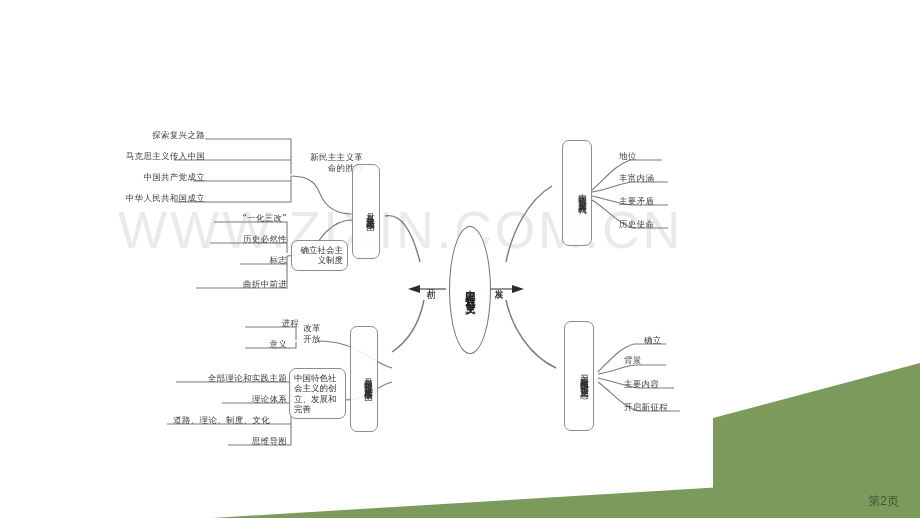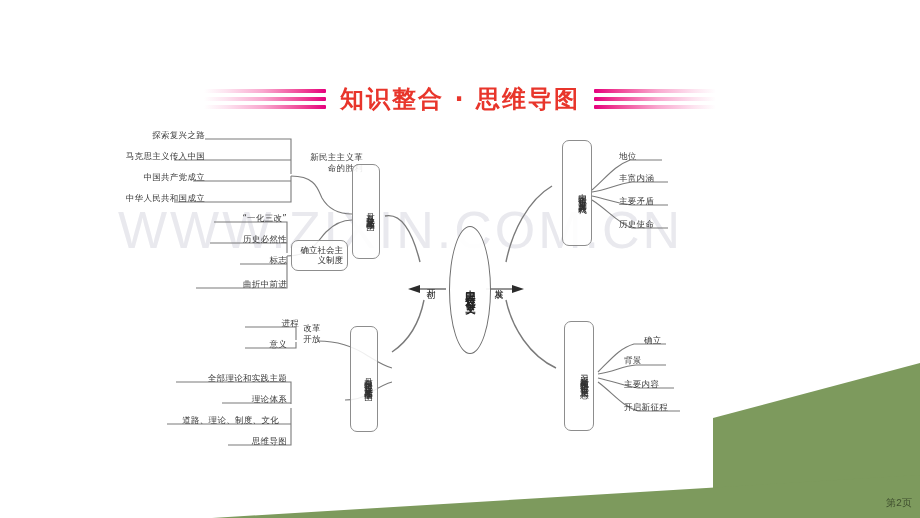--- a/index.html
+++ b/index.html
@@ -87,51 +87,38 @@
 
   .arrow-label{
     position:absolute;z-index:7;
     writing-mode:vertical-rl;text-orientation:upright;
     font-size:9px;color:#2b2b2b;letter-spacing:1px;
     font-family:"DejaVu Sans","Liberation Sans",sans-serif;
   }
 
   
   .page-num{
-    position:absolute;right:8px;bottom:8px;z-index:9;
-    font-size:10px;color:#3f4f2e;
-    font-family:Liberation Mono, monospace;
+    position:absolute;right:21px;bottom:8px;z-index:9;
+    font-size:12px;color:#3f4f2e;
+    font-family:Liberation Sans, sans-serif;
   }
 </style>
 </head>
 <body>
 
 <div id="stage">
 
   <div class="watermark">WWW.ZIXIN.COM.CN</div>
 
   <svg class="green-layer" viewBox="0 0 920 518">
     <polygon points="713,418 920,418 920,518 713,518" fill="#7d9a5d"></polygon>
     <polygon points="713,418 920,363 920,418" fill="#7d9a5d"></polygon>
     <polygon points="212,518 920,475 920,518" fill="#7d9a5d"></polygon>
   </svg>
 
-  <div class="title-band">
-    <div class="rule-stack">
-      <div class="rule rule-left"></div>
-        <div class="rule rule-left"></div>
-        <div class="rule rule-left"></div>
-    </div>
-    <div class="title-text">知识整合 · 思维导图</div>
-    <div class="rule-stack">
-      <div class="rule rule-right"></div>
-        <div class="rule rule-right"></div>
-        <div class="rule rule-right"></div>
-    </div>
-  </div>
 
   <svg id="map" viewBox="0 0 920 518">
     <g fill="none" stroke="#7a7a7a" stroke-width="1.1">
 
       <path d="M205,139 L291,139 L291,174"></path>
       <path d="M174,160 L291,160"></path>
       <path d="M193,181 L291,181"></path>
       <path d="M174,202 L291,202 L291,176"></path>
 
       <path d="M291,176 C316,176 318,190 322,198 C330,212 342,214 352,214"></path>
@@ -196,22 +183,23 @@
   <div class="mm-box flat" style="left:291px;top:240px;width:57px;">确立社会主义制度</div>
 
   <div class="mm-box vert" style="left:352px;top:164px;width:28px;height:95px;">只有社会主义才能救中国</div>
 
   <div class="mm-label leaf" style="left:257px;top:318px;width:42px;">进程</div>
   <div class="mm-label leaf" style="left:245px;top:339px;width:42px;">意义</div>
   <div class="mm-label" style="left:300px;top:323px;width:24px;white-space:normal;text-align:center;">改革开放</div>
 
   <div class="mm-label leaf" style="left:176px;top:373px;width:111px;">全部理论和实践主题</div>
   <div class="mm-label leaf" style="left:222px;top:394px;width:65px;">理论体系</div>
-  <div class="mm-label leaf" style="left:159px;top:415px;width:120px;">道路、理论、制度、文化</div>
+  <div class="mm-label leaf" style="left:150px;top:415px;width:120px;">道路、理论、制度、文化</div>
   <div class="mm-label leaf" style="left:228px;top:436px;width:59px;">思维导图</div>
+  <div class="mm-box flat" style="left:289px;top:368px;width:57px;text-align:left;">中国特色社会主义的创立、发展和完善</div>
 
   <div class="mm-box vert" style="left:350px;top:326px;width:28px;height:106px;">只有中国特色社会主义才能发展中国</div>
 
   <div class="center-node" style="left:449px;top:226px;width:40px;height:126px;">中国特色社会主义</div>
   <div class="arrow-label" style="left:424px;top:282px;">开创</div>
   <div class="arrow-label" style="left:492px;top:282px;">发展</div>
 
   <div class="mm-box vert" style="left:562px;top:140px;width:30px;height:106px;">中国特色社会主义进入新时代</div>
   <div class="mm-label leaf-r" style="left:619px;top:151px;width:44px;">地位</div>
   <div class="mm-label leaf-r" style="left:619px;top:173px;width:54px;">丰富内涵</div>

